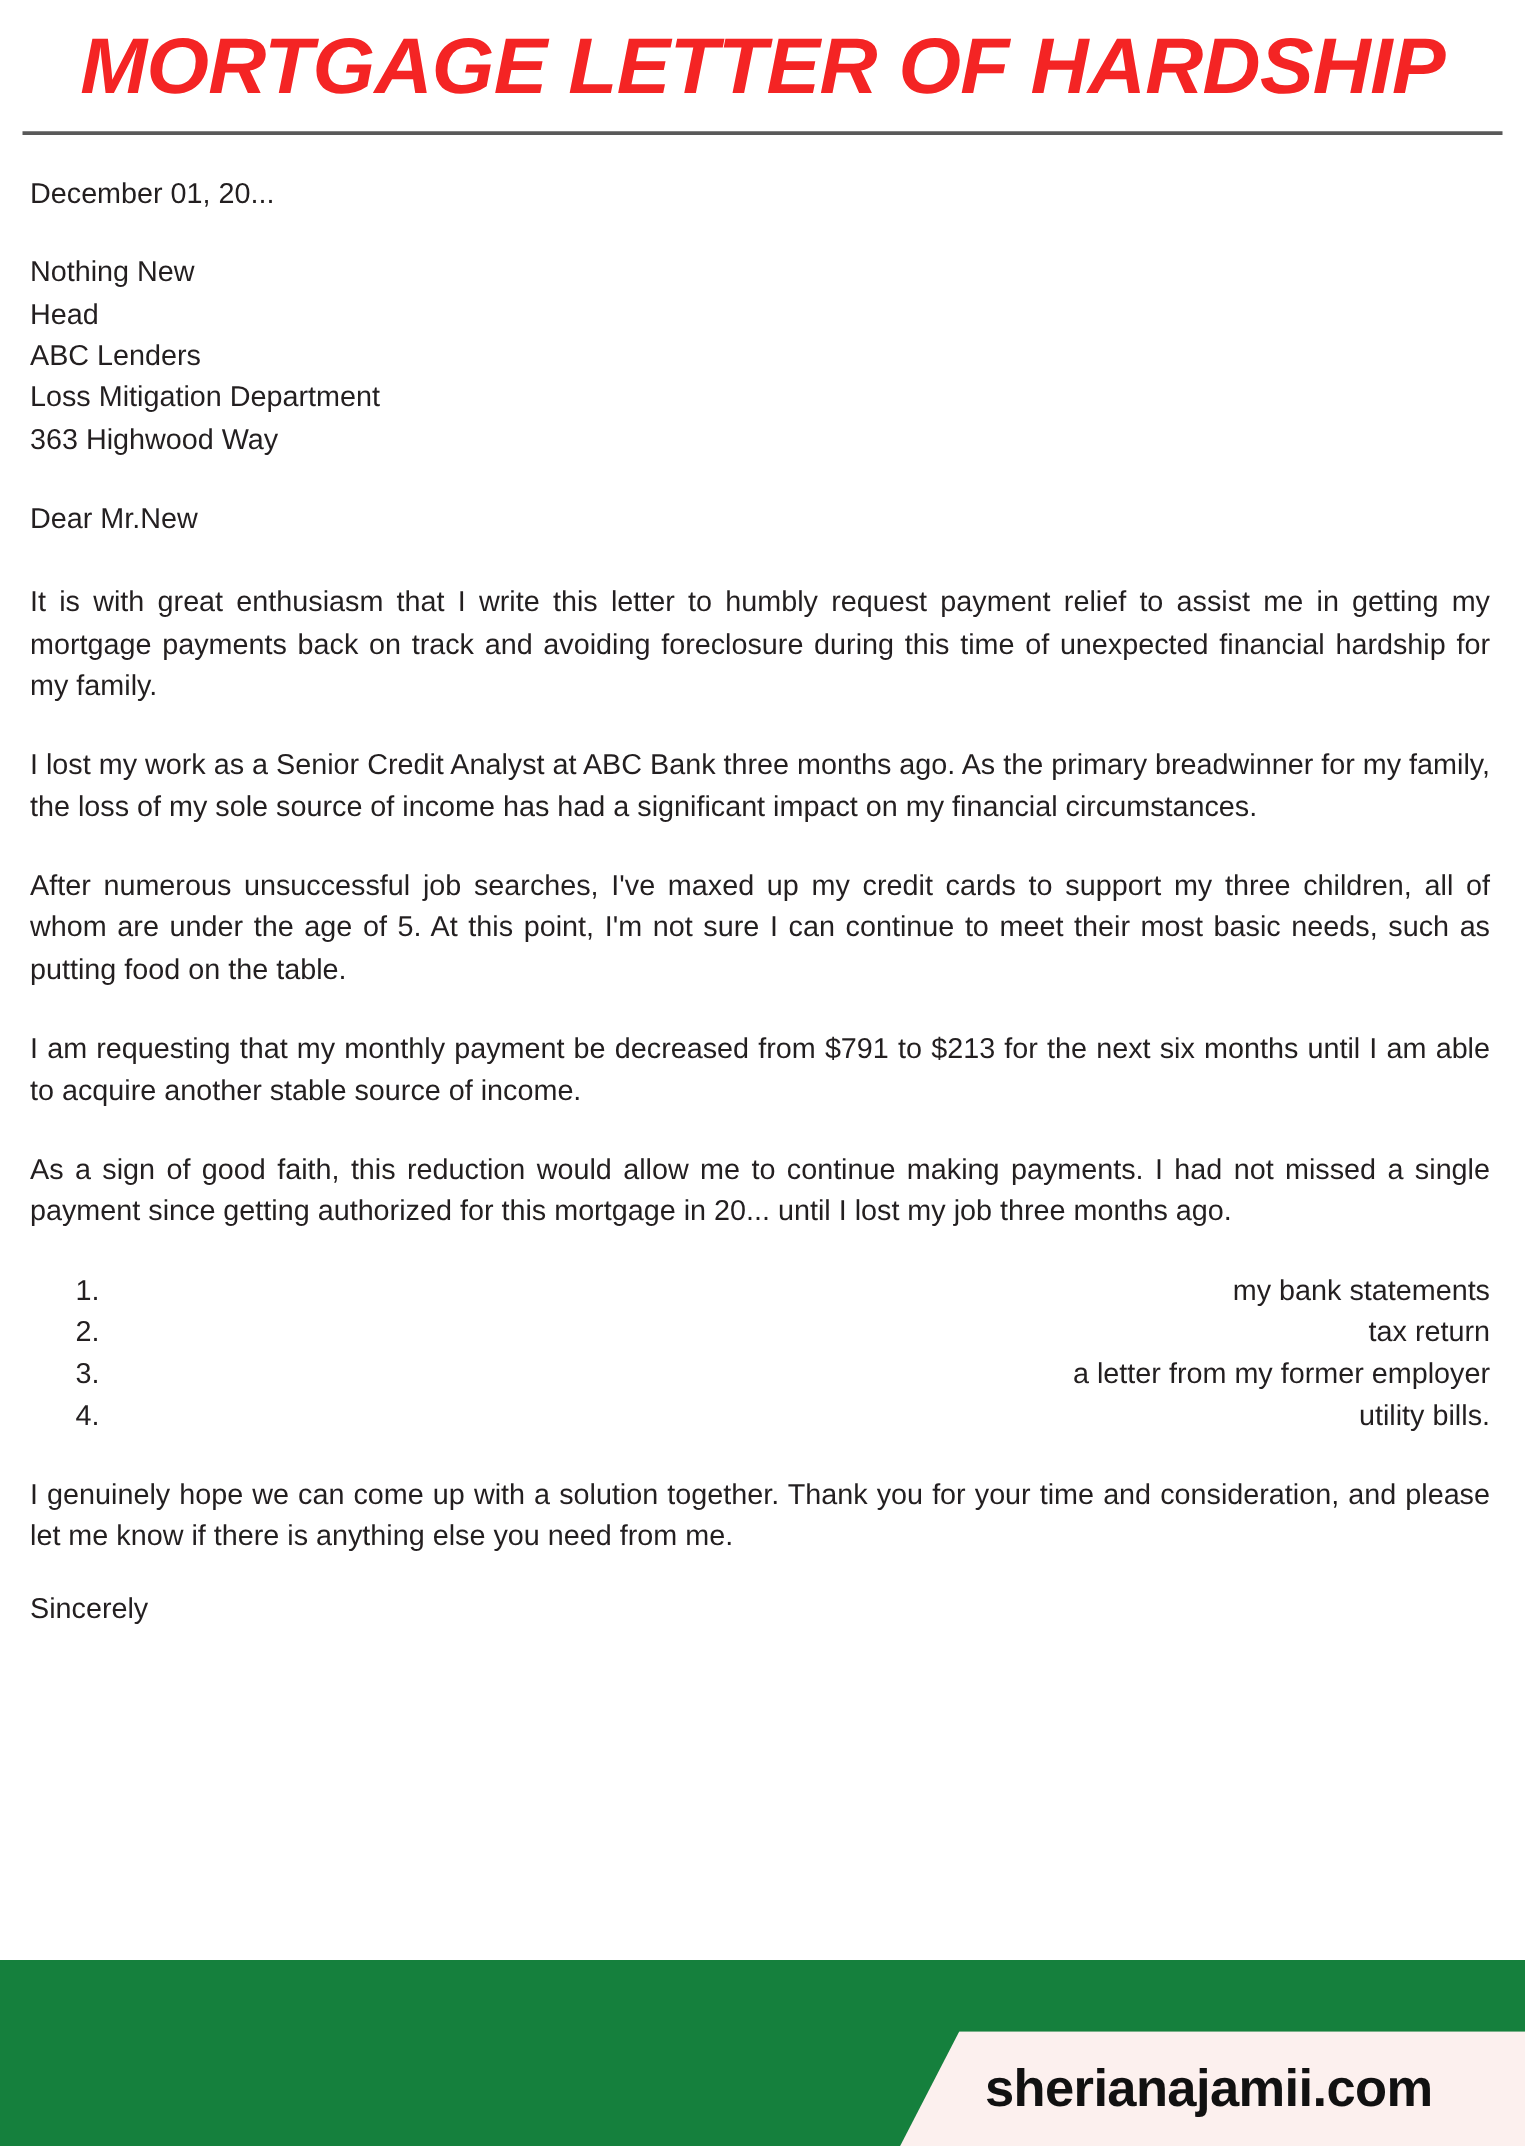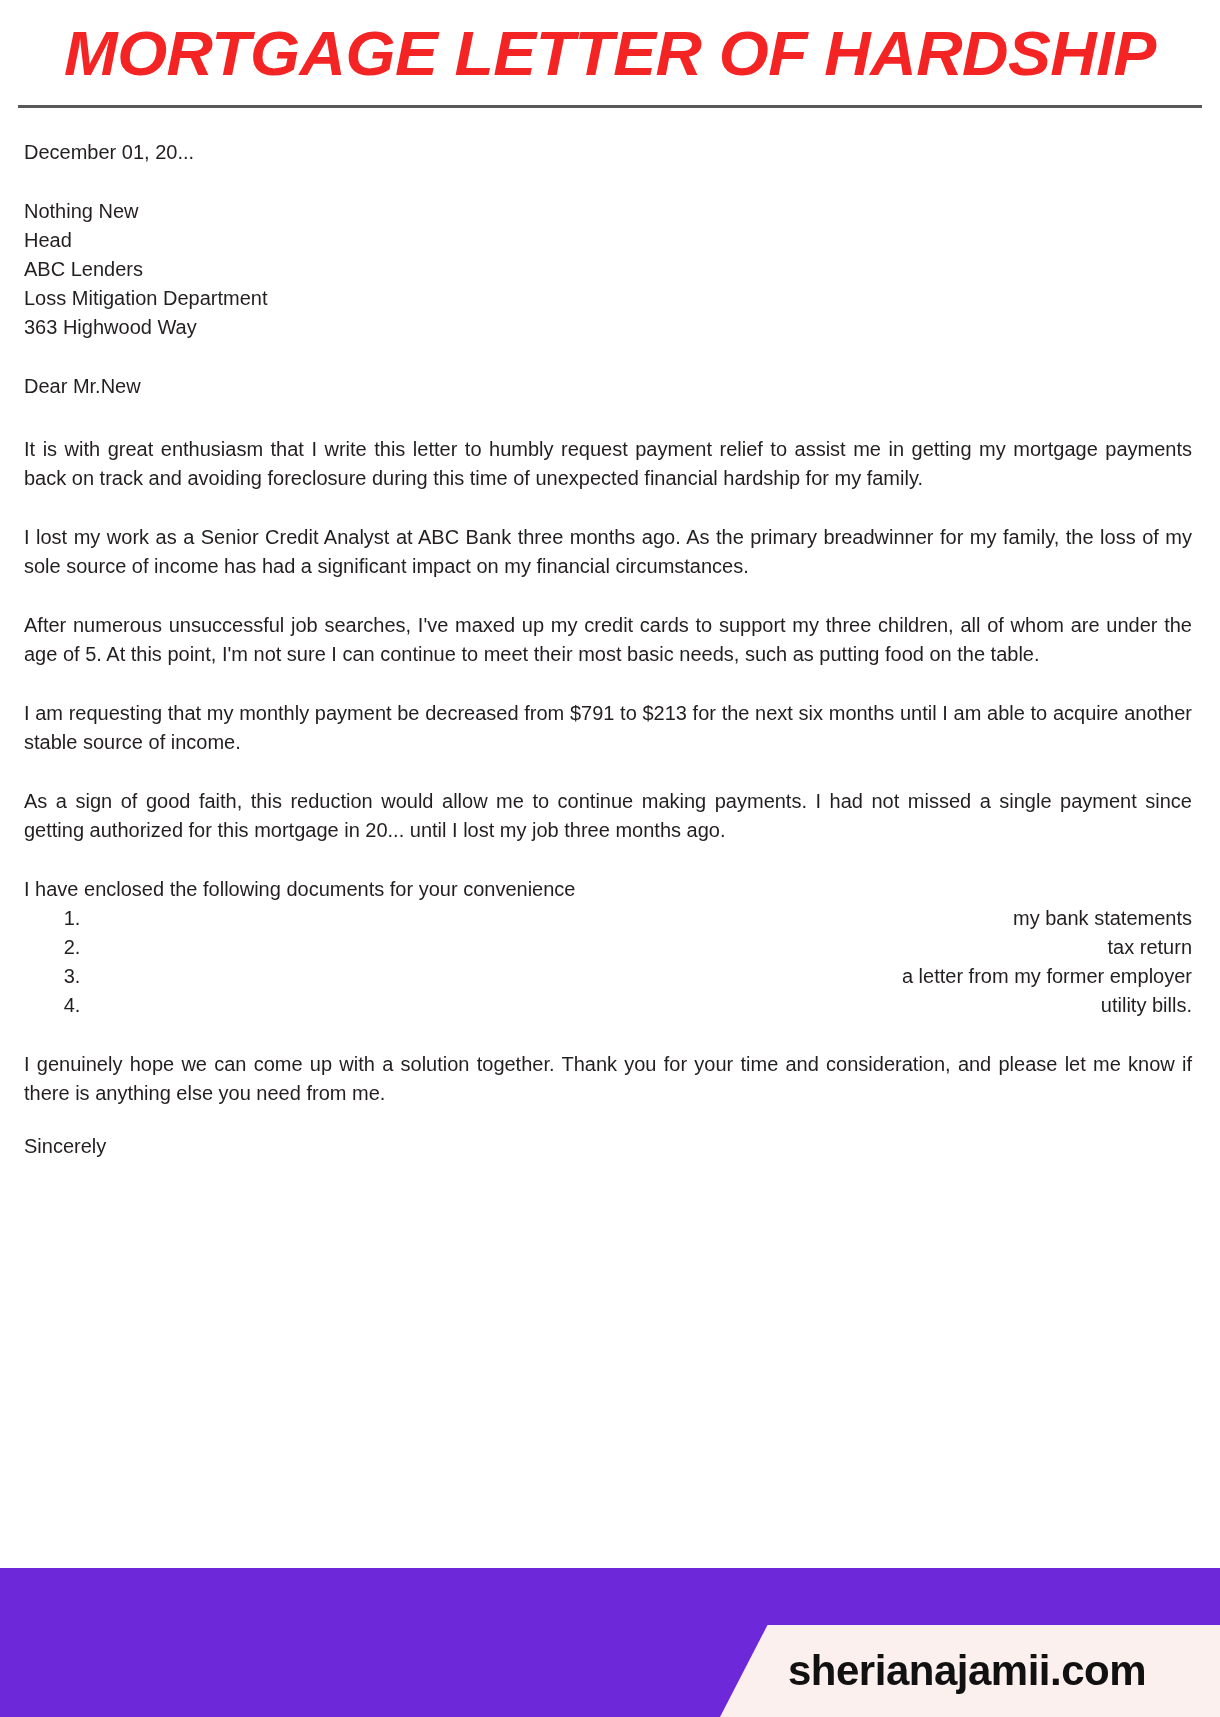--- a/index.html
+++ b/index.html
@@ -36,21 +36,21 @@
   }
   .title-rule {
     margin: 20px 8px 0 8px;
     height: 3px;
     background: #595959;
   }
 
   
   .letter {
     padding: 0 28px 0 24px;
-    font-size: 20px;
+    font-size: 23px;
     line-height: 1.45;
     color: #231f20;
     margin-top: 11px;
   }
   .spacer-sm { height: 24px; }
   .spacer-md { height: 30px; }
   .spacer-lg { height: 34px; }
 
   .date-line { margin: 30px 0 0 0; }
 
@@ -82,21 +82,21 @@
 
   .sign-off { margin: 0; }
 
   
   .footer {
     position: absolute;
     left: 0;
     right: 0;
     bottom: 0;
     height: 149px;
-    background: #6d28d9;
+    background: #15803d;
     overflow: hidden;
   }
   .footer-tag {
     position: absolute;
     right: 0;
     bottom: 0;
     width: 500px;
     height: 92px;
     background: #fcf0ee;
     clip-path: polygon(9.5% 0, 100% 0, 100% 100%, 0 100%);
@@ -156,21 +156,20 @@
   <div class="spacer-md"></div>
 
   <p class="para">I am requesting that my monthly payment be decreased from $791 to $213 for the next six months until I am able to acquire another stable source of income.</p>
 
   <div class="spacer-md"></div>
 
   <p class="para">As a sign of good faith, this reduction would allow me to continue making payments. I had not missed a single payment since getting authorized for this mortgage in 20... until I lost my job three months ago.</p>
 
   <div class="spacer-md"></div>
 
-  <p class="para-left">I have enclosed the following documents for your convenience</p>
 
   <ol class="enclosures">
     <li>my bank statements</li>
     <li>tax return</li>
     <li>a letter from my former employer</li>
     <li>utility bills.</li>
   </ol>
 
   <div class="spacer-md"></div>
 

